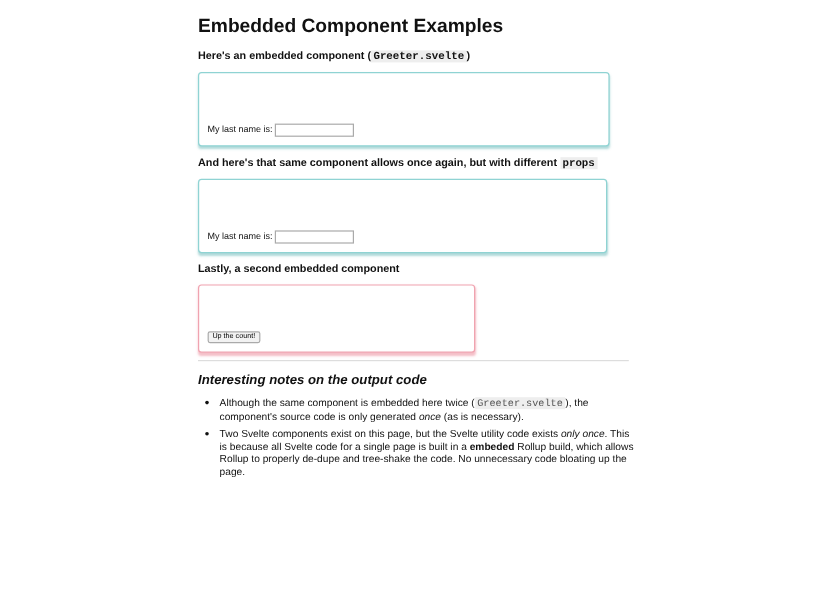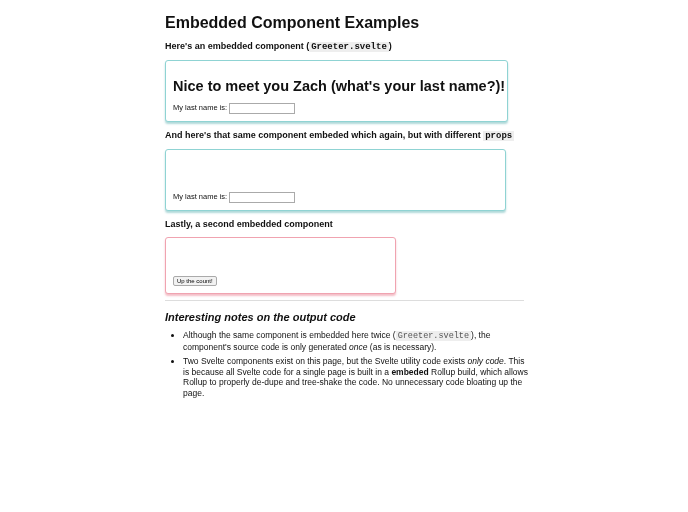--- a/index.html
+++ b/index.html
@@ -24,43 +24,42 @@
 </style>
 </head>
 <body>
 
 <div class="page">
   <h1>Embedded Component Examples</h1>
 
   <div class="label" style="top:41px"><span>Here's an embedded component (</span><code>Greeter.svelte</code><span>)</span></div>
 
   <div class="box teal" style="top:60px; width:343px; height:62px;">
-    <h2>Nice to meet you Zach (what's your last name?)!</h2>
     <div class="field">
       <label>My last name is:</label>
       <input type="text" value="" style="">
     </div>
   </div>
 
-  <div class="label" style="top:130px"><span>And here's that same component embeded which again, but with different </span><code>props</code></div>
+  <div class="label" style="top:130px"><span>And here's that same component allows once again, but with different </span><code>props</code></div>
 
   <div class="box teal" style="top:149px; width:341px; height:62px;">
     <div class="field">
       <label>My last name is:</label>
       <input type="text" value="" style="">
     </div>
   </div>
 
   <div class="label" style="top:219px">Lastly, a second embedded component</div>
 
   <div class="box pink" style="top:237px; width:231px; height:57px;">
     <button class="btn">Up the count!</button>
   </div>
 
   <hr>
 
   <div class="notes-title">Interesting notes on the output code</div>
 
   <ul>
     <li><span>Although the same component is embedded here twice (</span><code>Greeter.svelte</code><span>), the component's source code is only generated </span><em>once</em><span> (as is necessary).</span></li>
-    <li><span>Two Svelte components exist on this page, but the Svelte utility code exists </span><em>only code</em><span>. This is because all Svelte code for a single page is built in a </span><strong>embeded</strong><span> Rollup build, which allows Rollup to properly de-dupe and tree-shake the code. No unnecessary code bloating up the page.</span></li>
+    <li><span>Two Svelte components exist on this page, but the Svelte utility code exists </span><em>only once</em><span>. This is because all Svelte code for a single page is built in a </span><strong>embeded</strong><span> Rollup build, which allows Rollup to properly de-dupe and tree-shake the code. No unnecessary code bloating up the page.</span></li>
   </ul>
 </div>
 
 </body></html>

